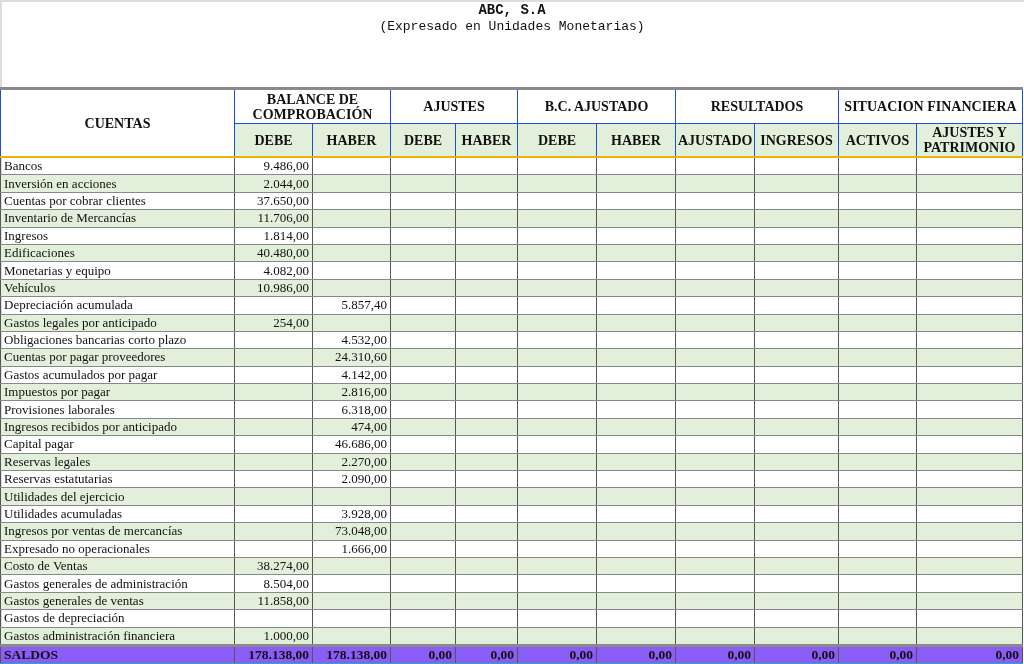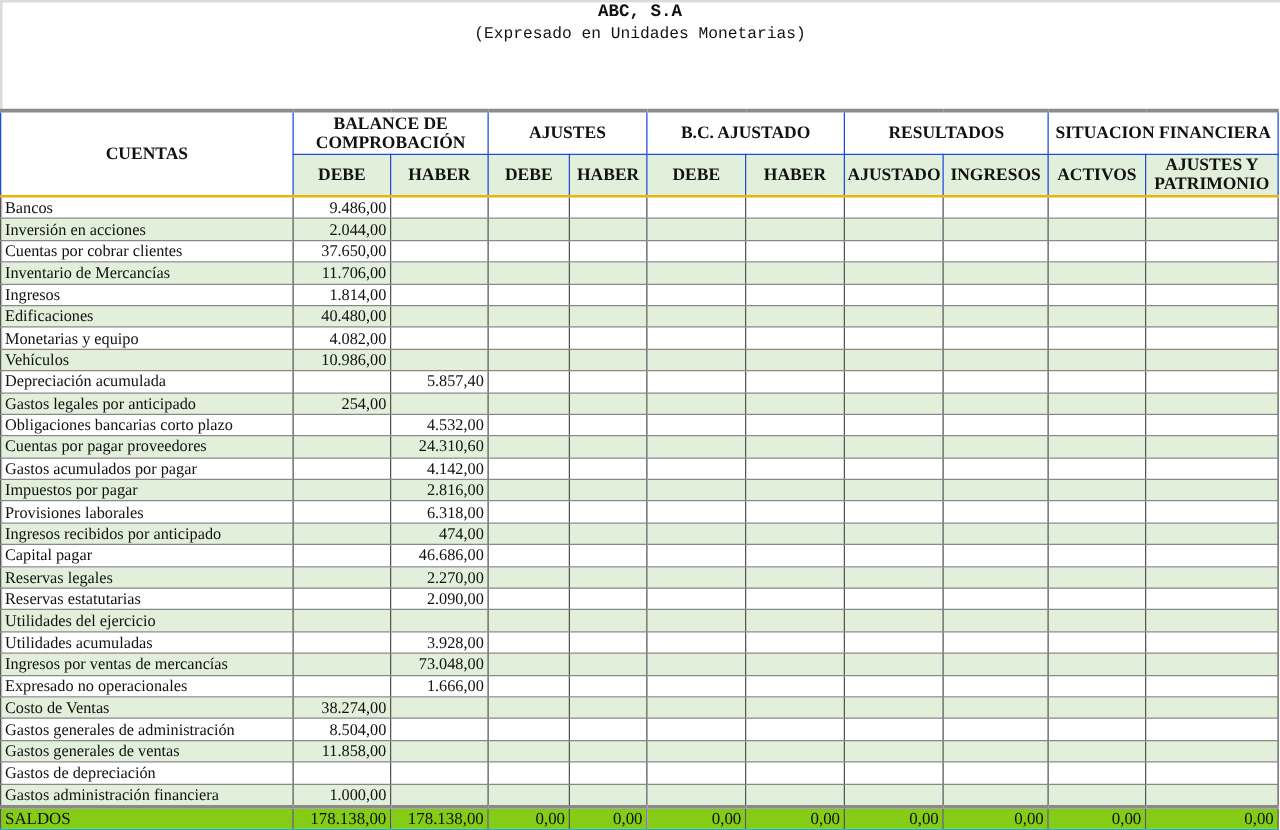--- a/index.html
+++ b/index.html
@@ -28,22 +28,22 @@
   table.ws th { font-weight: bold; font-size: 14px; line-height: 15px; text-align: center;
                 border: 1px solid #1d4ed8; padding: 0 2px; }
   table.ws thead tr.h1 th { height: 33px; background: #ffffff; border-top: 3px solid #8a8a8a; margin-left: 23px; }
   table.ws thead tr.h2 th { height: 32px; background: #e2efda; }
   table.ws thead th.cuentas { background: #ffffff; }
   table.ws tbody td { font-size: 13px; height: 16.4px; line-height: 16px; padding: 0 3px;
                       border-left: 1px solid #555; border-right: 1px solid #555;
                       border-bottom: 1px solid #888; white-space: nowrap; overflow: hidden; }
   table.ws tbody td.num { text-align: right; }
   table.ws tbody tr.alt td { background: #e2efda; }
-  table.ws tbody tr.total td { font-weight: normal; font-size: 13.5px; background: #84cc16;
-                               border-top: 3px solid #8a8a8a; border-bottom: 1px solid #14b8a6; height: 15px; }
+  table.ws tbody tr.total td { font-weight: bold; font-size: 13.5px; background: #8b5cf6;
+                               border-top: 3px solid #8a8a8a; border-bottom: 3px solid #14b8a6; height: 15px; }
   table.ws tbody tr:first-child td { border-top: 2px solid #eab308; }
 </style>
 </head>
 <body>
 
 <div class="frame"></div>
 
 <div class="title-block">
   <div class="company">ABC, S.A</div>
   <div class="subtitle">(Expresado en Unidades Monetarias)</div>

